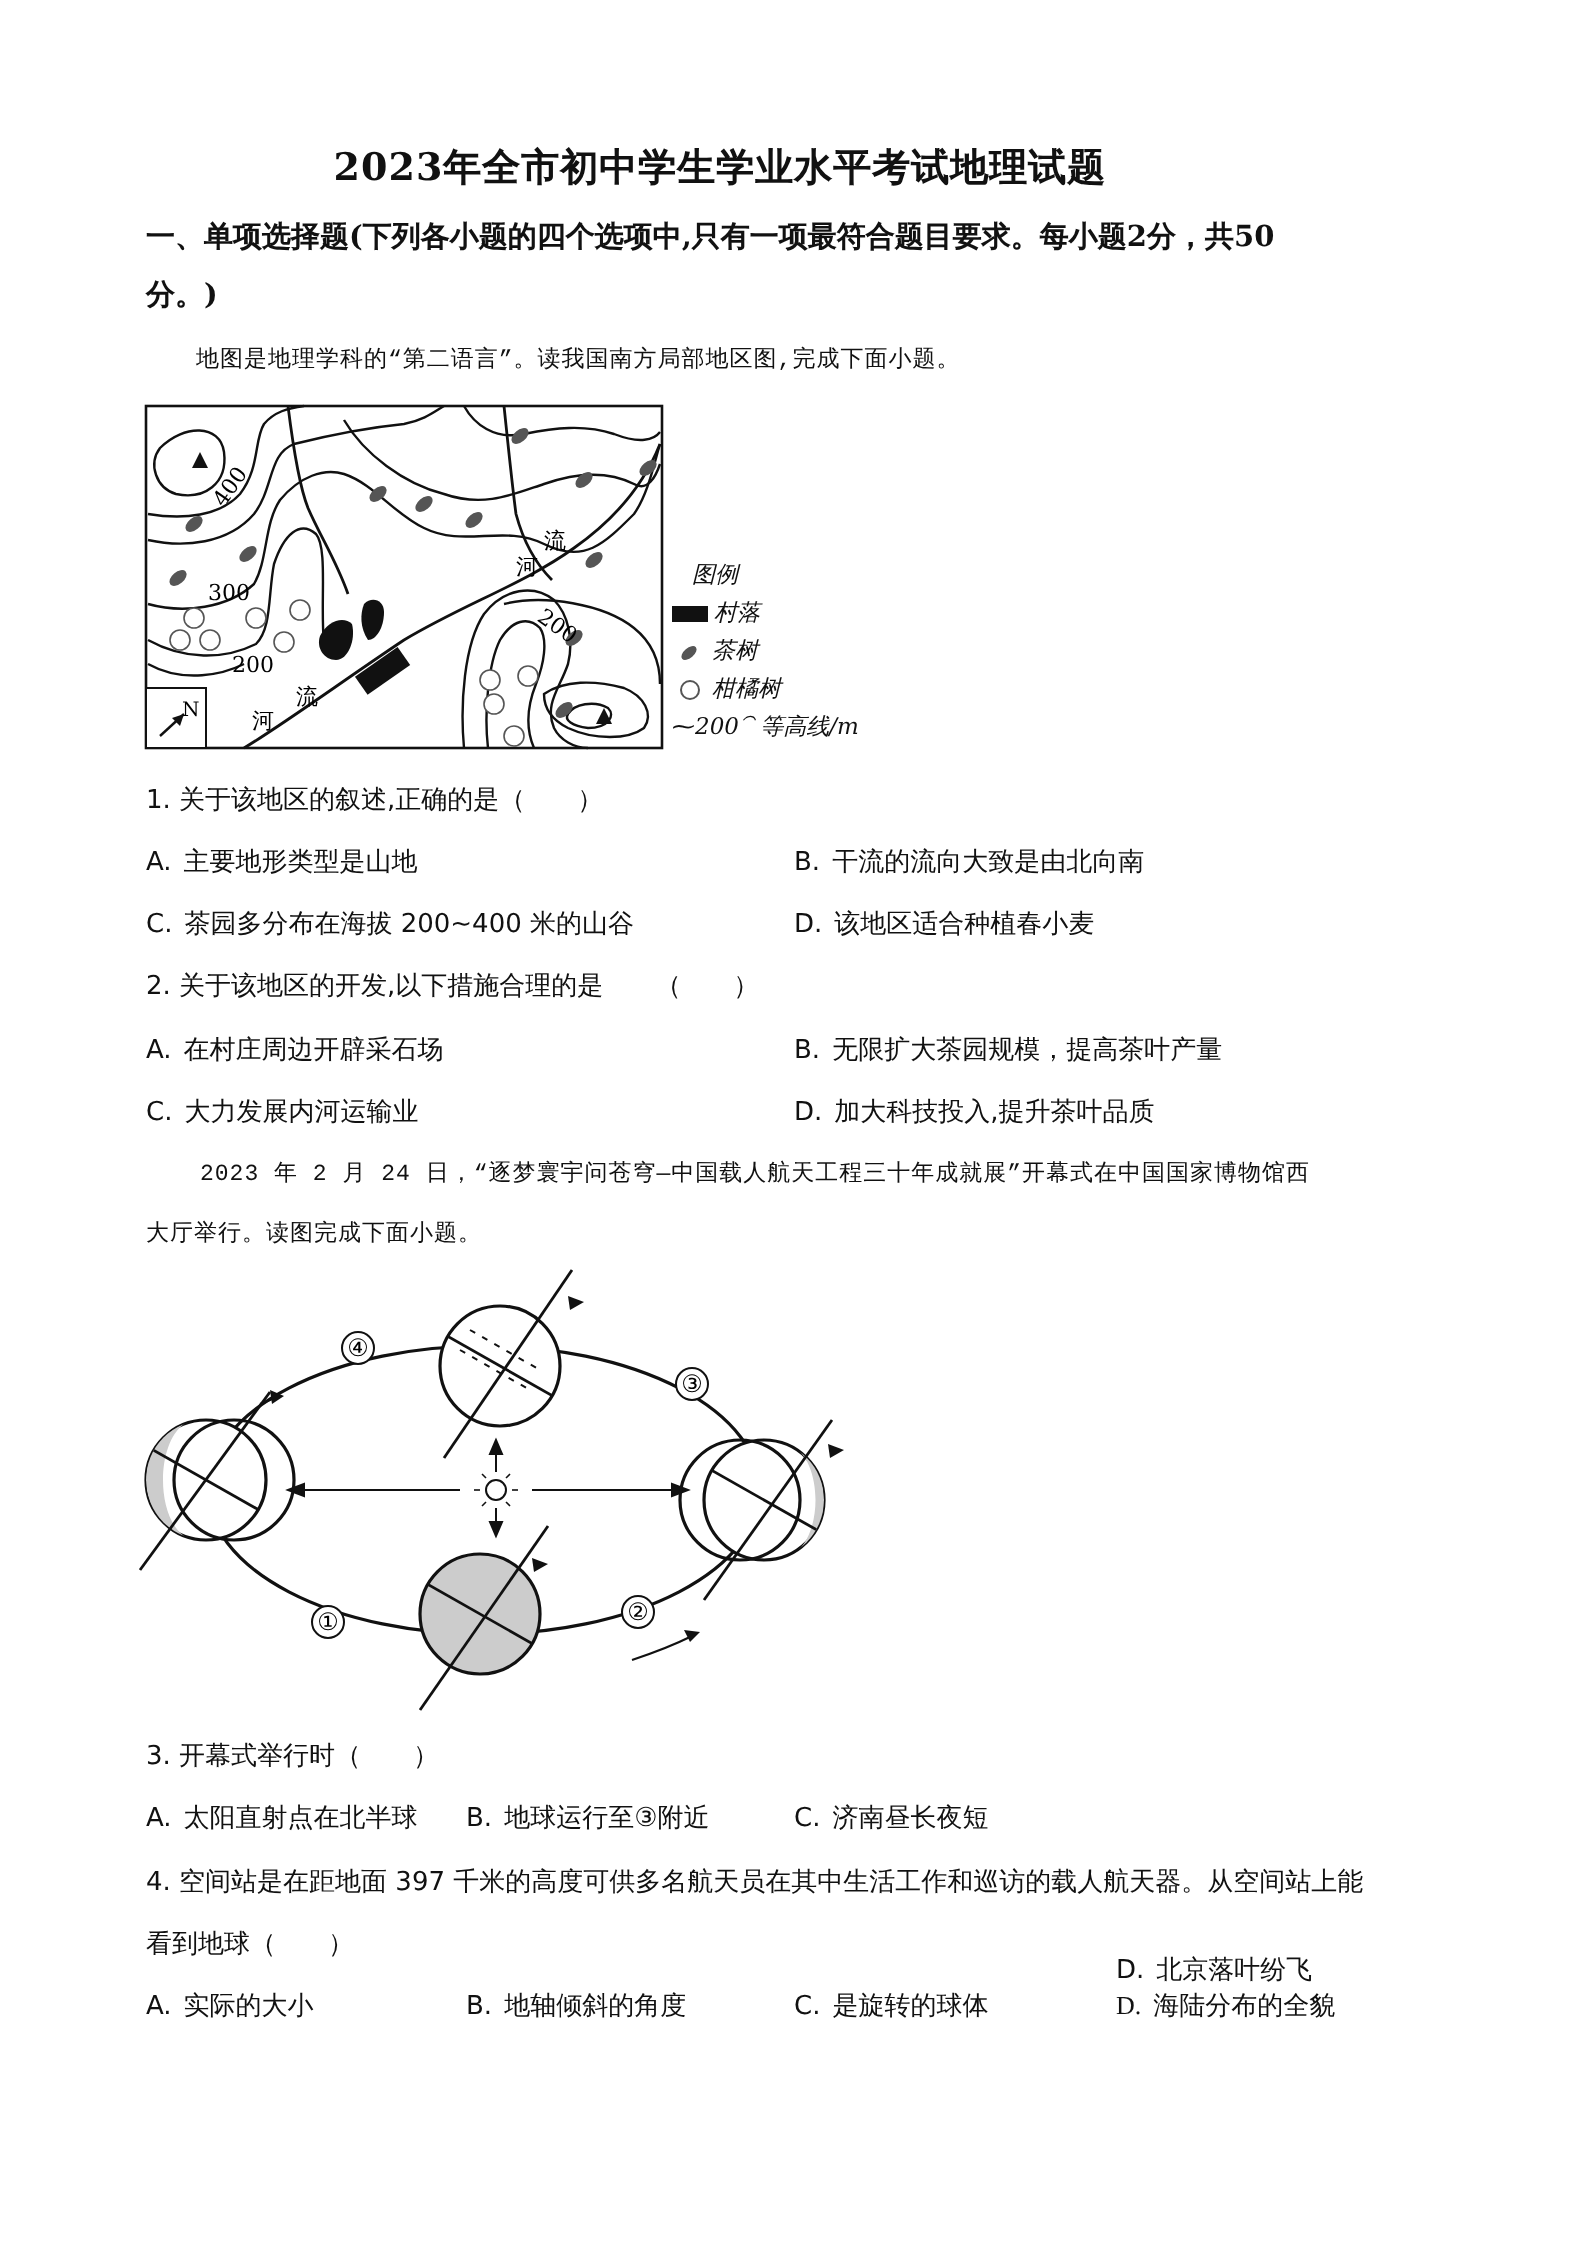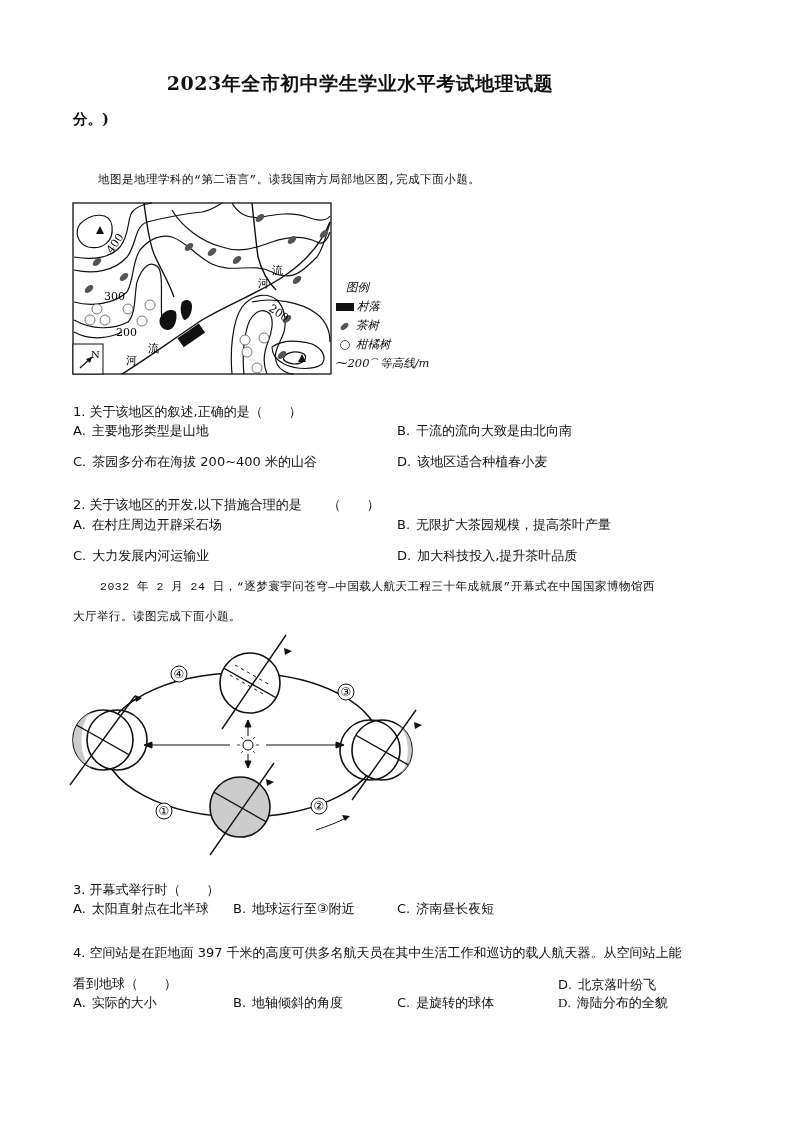--- a/index.html
+++ b/index.html
@@ -1,30 +1,31 @@
 <!DOCTYPE html>
 <html><head>
 <meta charset="utf-8">
 <style>
   html,body{margin:0;padding:0;background:#fff;}
   body{width:794px;height:1123px;position:relative;overflow:hidden;color:#111;font-family:"DejaVu Serif","Liberation Serif",serif;}
   .abs{position:absolute;}
   .title{top:71px;left:0;width:720px;text-align:center;font-size:19px;font-weight:bold;letter-spacing:0.5px;}
   .sec{left:73px;width:660px;font-size:14.5px;font-weight:bold;line-height:29px;}
   .intro{font-size:11.5px;font-family:Liberation Mono, monospace;letter-spacing:0.5px;}
-  .q{left:73px;font-size:13px;font-family:"DejaVu Sans","Liberation Sans",sans-serif;margin-top:12px;}
+  .q{left:73px;font-size:13px;font-family:"DejaVu Sans","Liberation Sans",sans-serif;}
   .opt{font-size:13px;font-family:"DejaVu Sans","Liberation Sans",sans-serif;white-space:nowrap;}
   .opt .k{margin-right:6px;}
   svg text{font-family:"DejaVu Serif","Liberation Serif",serif;}
 </style>
 </head>
 <body>
 
 <div class="abs title">2023年全市初中学生学业水平考试地理试题</div>
 <div class="abs sec" style="top:104px;">
+  <div>一、单项选择题(下列各小题的四个选项中,只有一项最符合题目要求。每小题2分，共50</div>
   <div>分。)</div>
 </div>
 <div class="abs intro" style="top:172px;left:98px;">地图是地理学科的“第二语言”。读我国南方局部地区图,完成下面小题。</div>
 
 <svg class="abs" style="left:72px;top:202px;" width="270" height="174" viewBox="0 0 270 174">
   <rect x="1" y="1" width="258" height="171" fill="#fff" stroke="#111" stroke-width="1.3"></rect>
   <g fill="none" stroke="#111" stroke-width="1.2">
 
     <path d="M8,22 C20,10 38,10 40,24 C42,40 30,48 16,45 C6,42 2,30 8,22Z"></path>
     <path d="M2,55 C20,58 38,56 48,45 C58,32 55,18 60,10 C65,4 72,2 80,1"></path>
@@ -109,21 +110,21 @@
 <div class="abs opt" style="top:422px;left:397px;"><span class="k">B.</span><span>干流的流向大致是由北向南</span></div>
 <div class="abs opt" style="top:453px;left:73px;"><span class="k">C.</span><span>茶园多分布在海拔 200~400 米的山谷</span></div>
 <div class="abs opt" style="top:453px;left:397px;"><span class="k">D.</span><span>该地区适合种植春小麦</span></div>
 
 <div class="abs q" style="top:484px;">2. 关于该地区的开发,以下措施合理的是　　（　　）</div>
 <div class="abs opt" style="top:516px;left:73px;"><span class="k">A.</span><span>在村庄周边开辟采石场</span></div>
 <div class="abs opt" style="top:516px;left:397px;"><span class="k">B.</span><span>无限扩大茶园规模，提高茶叶产量</span></div>
 <div class="abs opt" style="top:547px;left:73px;"><span class="k">C.</span><span>大力发展内河运输业</span></div>
 <div class="abs opt" style="top:547px;left:397px;"><span class="k">D.</span><span>加大科技投入,提升茶叶品质</span></div>
 
-<div class="abs intro" style="top:579px;left:100px;">2032 年 2 月 24 日，“逐梦寰宇问苍穹—中国载人航天工程三十年成就展”开幕式在中国国家博物馆西</div>
+<div class="abs intro" style="top:579px;left:100px;">2023 年 2 月 24 日，“逐梦寰宇问苍穹—中国载人航天工程三十年成就展”开幕式在中国国家博物馆西</div>
 <div class="abs intro" style="top:609px;left:73px;">大厅举行。读图完成下面小题。</div>
 
 <svg class="abs" style="left:60px;top:630px;" width="370" height="232" viewBox="0 0 370 232">
   <defs>
     <clipPath id="c1">
         <circle cx="43" cy="110" r="30"></circle>
       </clipPath>
     <clipPath id="c2">
         <circle cx="190" cy="53" r="30"></circle>
       </clipPath>

